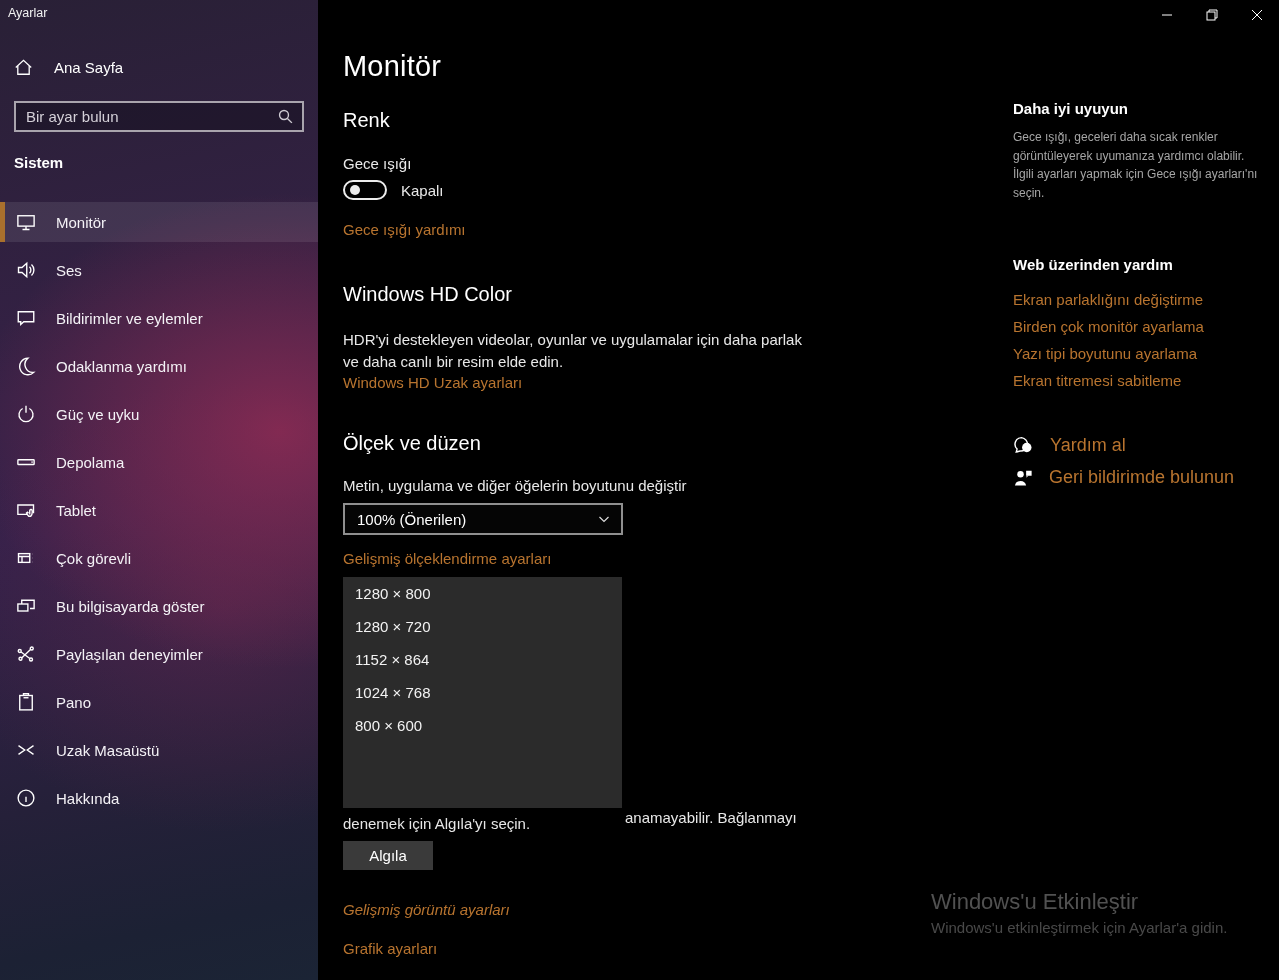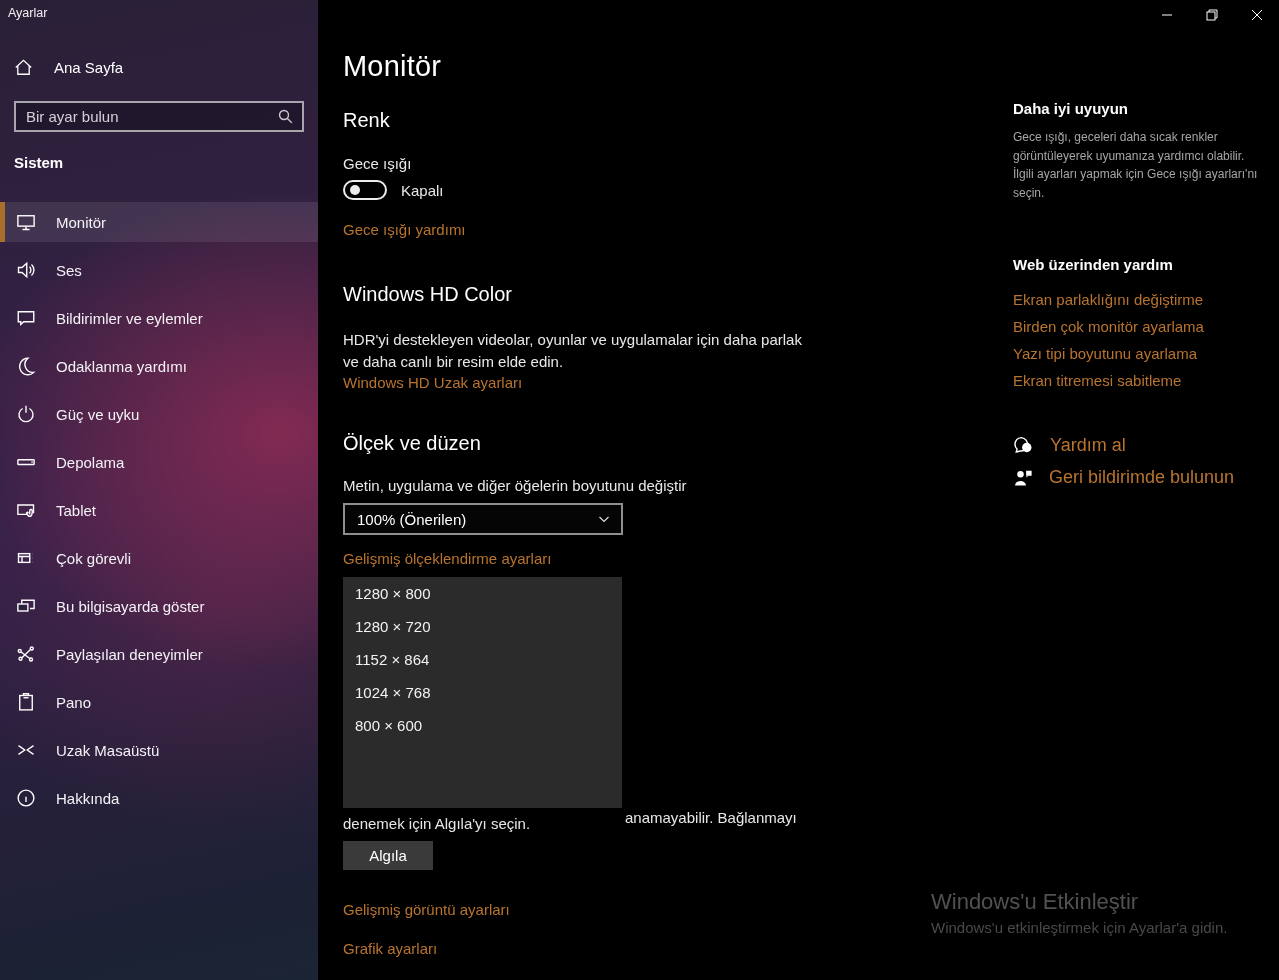--- a/index.html
+++ b/index.html
@@ -316,21 +316,21 @@
   <div class="dd-item">1152 × 864</div>
   <div class="dd-item">1024 × 768</div>
   <div class="dd-item">800 × 600</div>
 </div>
 
 <div class="txt" style="left:625px; top:797px;margin-top:12px;">anamayabilir. Bağlanmayı</div>
 <div class="txt" style="top:815px;">denemek için Algıla'yı seçin.</div>
 
 <button class="btn">Algıla</button>
 
-<div class="txt link" style="top:901px;">Gelişmiş görüntü ayarları</div>
+<div class="txt link" style="top:901px;font-style:italic;">Gelişmiş görüntü ayarları</div>
 <div class="txt link" style="top:940px;">Grafik ayarları</div>
 
 <div class="rc-head" style="top:100px;">Daha iyi uyuyun</div>
 <div class="rc-para" style="top:128px;">Gece ışığı, geceleri daha sıcak renkler görüntüleyerek uyumanıza yardımcı olabilir. İlgili ayarları yapmak için Gece ışığı ayarları'nı seçin.</div>
 
 <div class="rc-head" style="top:256px;">Web üzerinden yardım</div>
 <div class="rc-link" style="top:291px;">Ekran parlaklığını değiştirme</div>
 <div class="rc-link" style="top:318px;">Birden çok monitör ayarlama</div>
 <div class="rc-link" style="top:345px;">Yazı tipi boyutunu ayarlama</div>
 <div class="rc-link" style="top:372px;">Ekran titremesi sabitleme</div>

